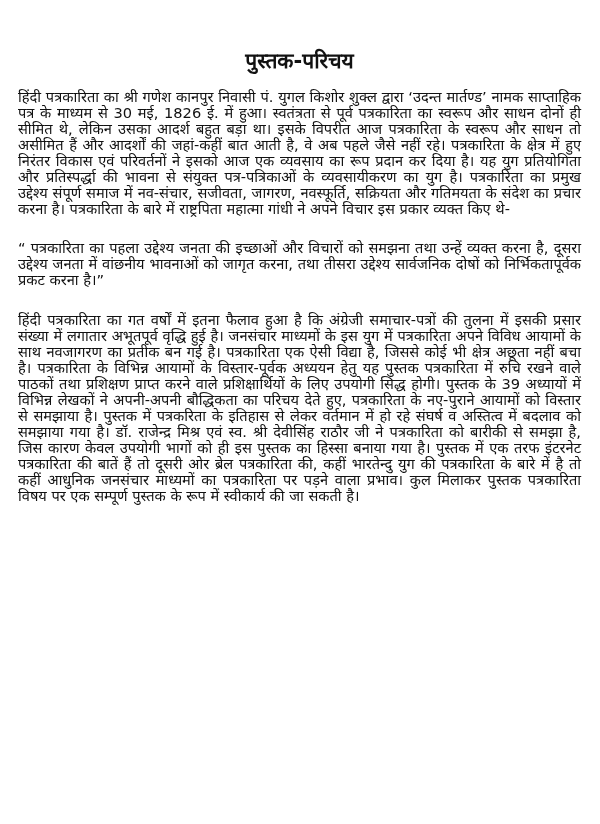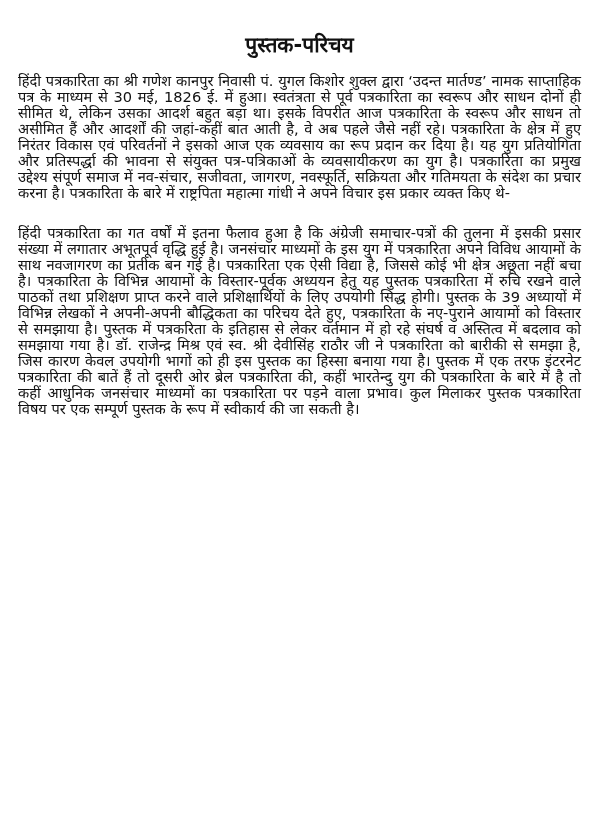--- a/index.html
+++ b/index.html
@@ -11,21 +11,21 @@
     width: 600px;
     height: 824px;
     overflow: hidden;
     position: relative;
     font-family: "DejaVu Sans", "Liberation Sans", sans-serif;
     color: #111111;
   }
   .page {
     position: absolute;
     left: 18px;
-    top: 0;
+    top: 16px;
     width: 563px;
   }
   .title {
     text-align: center;
     font-size: 21px;
     font-weight: bold;
     line-height: 28px;
     margin-top: 31px;
     margin-bottom: 0;
     padding: 0;
@@ -43,15 +43,16 @@
   .p2 { margin-top: 24px; }
 </style>
 </head>
 <body>
 
 <div class="page">
   <h1 class="title">पुस्तक-परिचय</h1>
 
   <p class="para p1">हिंदी पत्रकारिता का श्री गणेश कानपुर निवासी पं. युगल किशोर शुक्ल द्वारा ‘उदन्त मार्तण्ड’ नामक साप्ताहिक पत्र के माध्यम से 30 मई, 1826 ई. में हुआ। स्वतंत्रता से पूर्व पत्रकारिता का स्वरूप और साधन दोनों ही सीमित थे, लेकिन उसका आदर्श बहुत बड़ा था। इसके विपरीत आज पत्रकारिता के स्वरूप और साधन तो असीमित हैं और आदर्शों की जहां-कहीं बात आती है, वे अब पहले जैसे नहीं रहे। पत्रकारिता के क्षेत्र में हुए निरंतर विकास एवं परिवर्तनों ने इसको आज एक व्यवसाय का रूप प्रदान कर दिया है। यह युग प्रतियोगिता और प्रतिस्पर्द्धा की भावना से संयुक्त पत्र-पत्रिकाओं के व्यवसायीकरण का युग है। पत्रकारिता का प्रमुख उद्देश्य संपूर्ण समाज में नव-संचार, सजीवता, जागरण, नवस्फूर्ति, सक्रियता और गतिमयता के संदेश का प्रचार करना है। पत्रकारिता के बारे में राष्ट्रपिता महात्मा गांधी ने अपने विचार इस प्रकार व्यक्त किए थे-</p>
 
+  <p class="para quote">“ पत्रकारिता का पहला उद्देश्य जनता की इच्छाओं और विचारों को समझना तथा उन्हें व्यक्त करना है, दूसरा उद्देश्य जनता में वांछनीय भावनाओं को जागृत करना, तथा तीसरा उद्देश्य सार्वजनिक दोषों को निर्भिकतापूर्वक प्रकट करना है।”</p>
 
   <p class="para p2">हिंदी पत्रकारिता का गत वर्षों में इतना फैलाव हुआ है कि अंग्रेजी समाचार-पत्रों की तुलना में इसकी प्रसार संख्या में लगातार अभूतपूर्व वृद्धि हुई है। जनसंचार माध्यमों के इस युग में पत्रकारिता अपने विविध आयामों के साथ नवजागरण का प्रतीक बन गई है। पत्रकारिता एक ऐसी विद्या है, जिससे कोई भी क्षेत्र अछूता नहीं बचा है। पत्रकारिता के विभिन्न आयामों के विस्तार-पूर्वक अध्ययन हेतु यह पुस्तक पत्रकारिता में रुचि रखने वाले पाठकों तथा प्रशिक्षण प्राप्त करने वाले प्रशिक्षार्थियों के लिए उपयोगी सिद्ध होगी। पुस्तक के 39 अध्यायों में विभिन्न लेखकों ने अपनी-अपनी बौद्धिकता का परिचय देते हुए, पत्रकारिता के नए-पुराने आयामों को विस्तार से समझाया है। पुस्तक में पत्रकरिता के इतिहास से लेकर वर्तमान में हो रहे संघर्ष व अस्तित्व में बदलाव को समझाया गया है। डॉ. राजेन्द्र मिश्र एवं स्व. श्री देवीसिंह राठौर जी ने पत्रकारिता को बारीकी से समझा है, जिस कारण केवल उपयोगी भागों को ही इस पुस्तक का हिस्सा बनाया गया है। पुस्तक में एक तरफ इंटरनेट पत्रकारिता की बातें हैं तो दूसरी ओर ब्रेल पत्रकारिता की, कहीं भारतेन्दु युग की पत्रकारिता के बारे में है तो कहीं आधुनिक जनसंचार माध्यमों का पत्रकारिता पर पड़ने वाला प्रभाव। कुल मिलाकर पुस्तक पत्रकारिता विषय पर एक सम्पूर्ण पुस्तक के रूप में स्वीकार्य की जा सकती है।</p>
 </div>
 
 </body></html>

